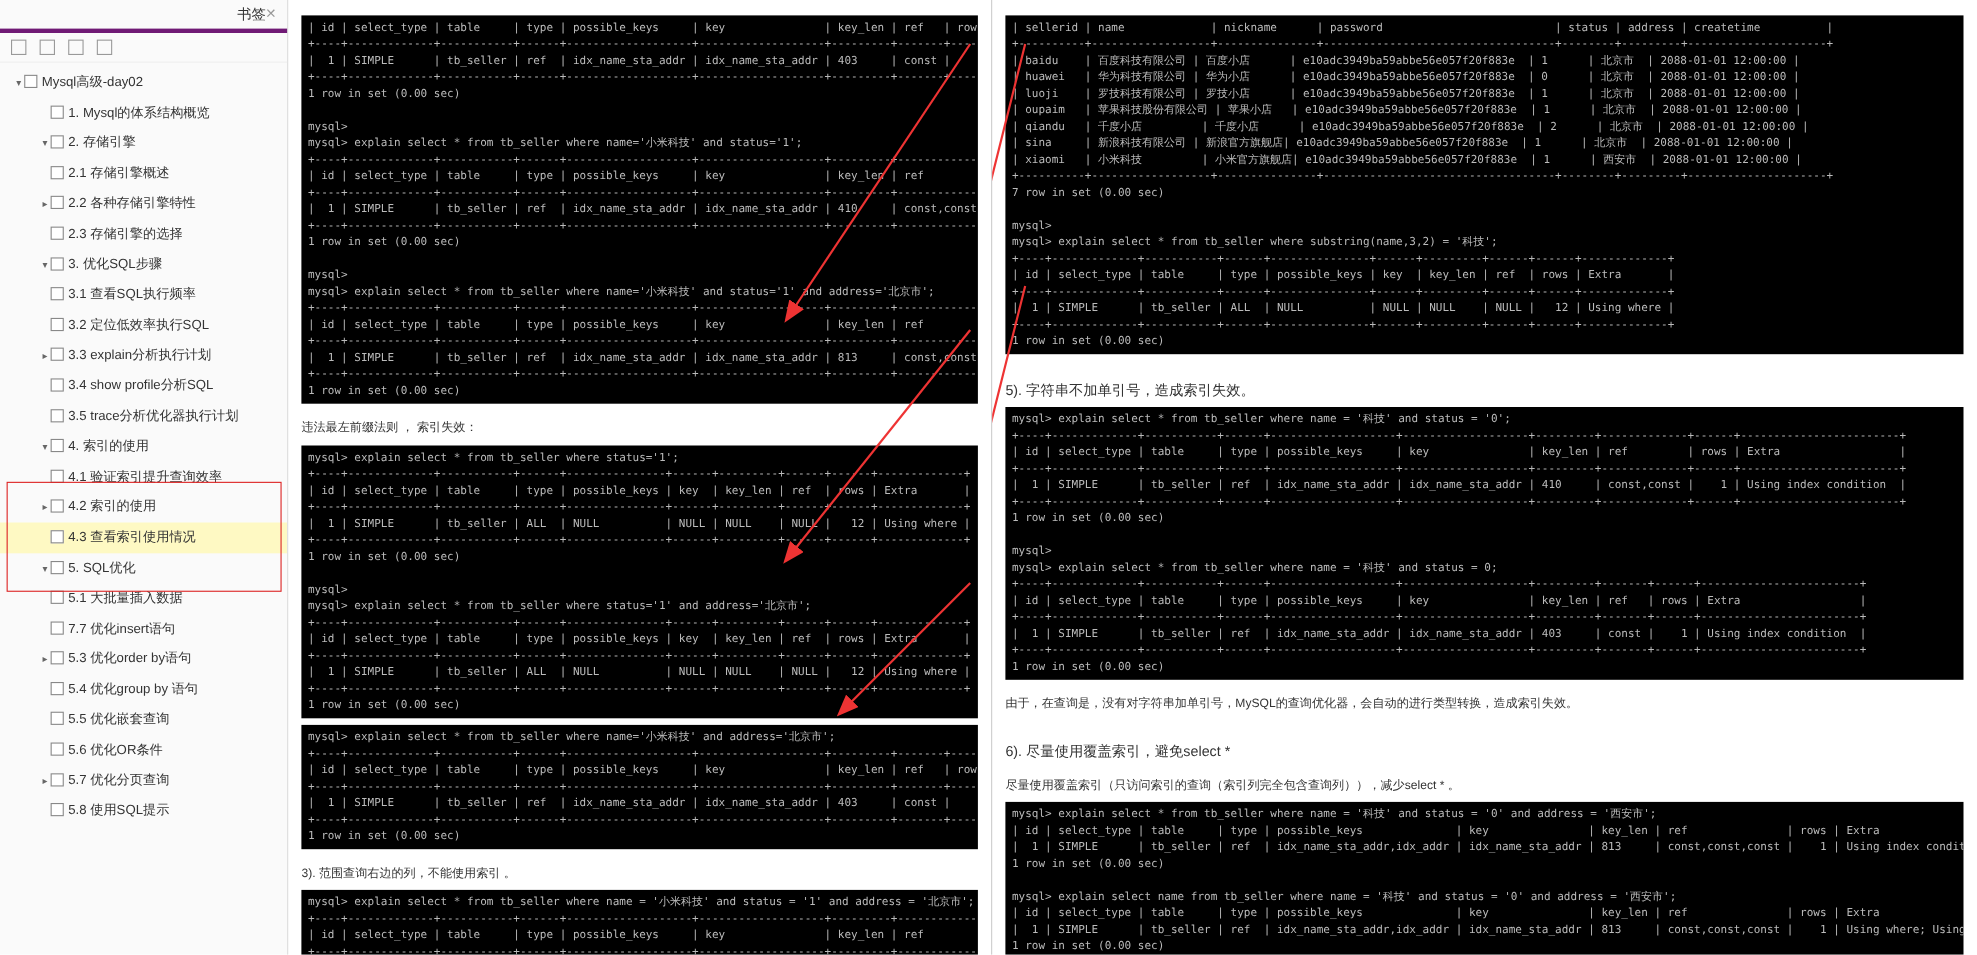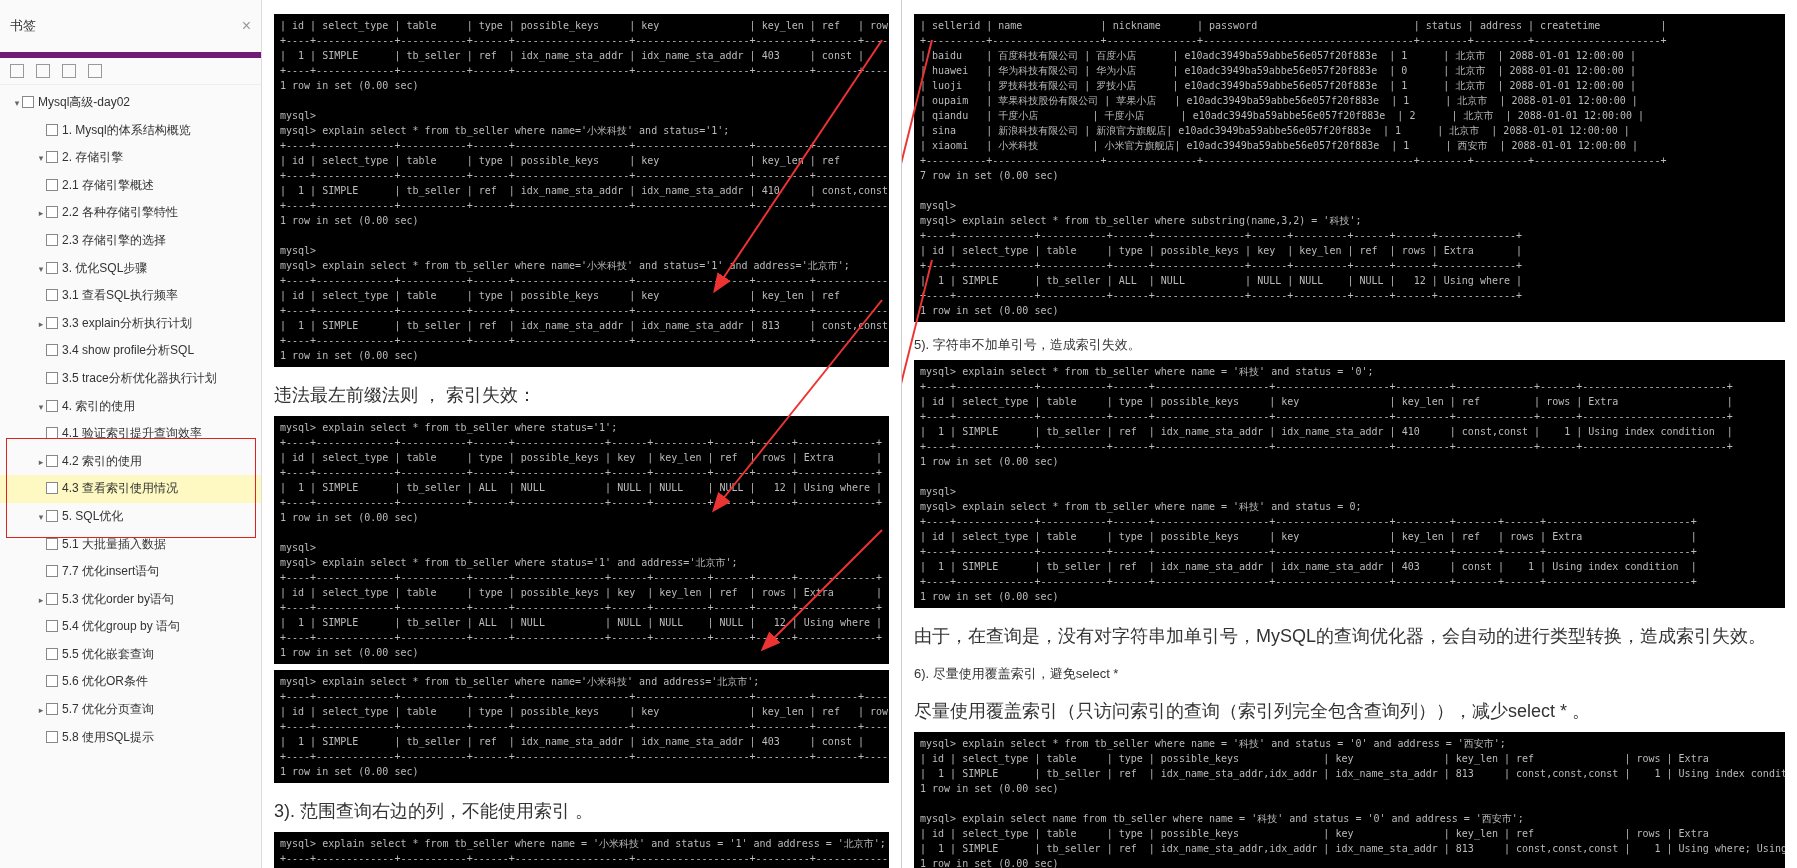--- a/index.html
+++ b/index.html
@@ -1,37 +1,37 @@
 <!DOCTYPE html>
 <html><head>
 <meta charset="utf-8">
 <style>
 *{box-sizing:border-box;margin:0;padding:0}
 body{font-family:"Microsoft YaHei",Arial,sans-serif;font-size:12px;color:#333;background:#fff;display:flex;height:868px;overflow:hidden}
 .sidebar{width:262px;border-right:1px solid #ddd;display:flex;flex-direction:column;background:#fafafa}
-.sb-head{display:flex;align-items:center;justify-content:space-between;padding:17px 10px;border-bottom:6px solid #701a75;font-size:13px}
+.sb-head{display:flex;align-items:center;justify-content:flex-end;padding:4px 10px;border-bottom:4px solid #701a75;font-size:13px}
 .sb-head .close{color:#999;cursor:pointer;font-size:16px}
 .tbar{display:flex;gap:12px;padding:6px 10px;border-bottom:1px solid #eee}
 .tbar span{width:14px;height:14px;border:1px solid #999;display:inline-block}
 .tree{flex:1;overflow:auto;padding:4px 0}
 .node{white-space:nowrap;cursor:pointer;padding:3px 0;line-height:1.8}
 .node.l0{padding-left:12px}
 .node.l1{padding-left:36px}
 .node.l2{padding-left:36px}
 .node.sel{background:#fef9c3}
 .caret{display:inline-block;width:10px;text-align:center;color:#666;font-size:9px}
 .ficon{display:inline-block;width:12px;height:12px;border:1px solid #888;margin-right:4px;vertical-align:-2px;background:#fff}
 .hl-box{position:absolute;border:1px solid #d22;pointer-events:none}
 .content{flex:1;display:flex;overflow:hidden;position:relative}
 .col{padding:8px 12px;overflow:hidden;position:relative}
 .col1{width:640px;border-right:1px solid #ccc}
 .col2{flex:1}
 .term{background:#000;color:#bbb;font-family:Consolas,monospace;font-size:10px;line-height:1.5;padding:4px 6px;margin:6px 0;white-space:pre;overflow:hidden}
-.para{font-size:18px;margin:14px 0 6px;line-height:1.6}
-.hdr{font-size:13px;margin:14px 0 6px}
+.para{font-size:11px;margin:14px 0 6px;line-height:1.6}
+.hdr{font-size:13px;margin:24px 0 6px}
 .arrow{position:absolute;pointer-events:none}
 </style>
 </head>
 <body>
 
 <div class="sidebar">
   <div class="sb-head">
     <span>书签</span>
     <span class="close">×</span>
   </div>
@@ -43,20 +43,21 @@
   </div>
   <div class="tree" id="tree">
       <div class="node l0"><span class="caret">▾</span><span class="ficon"></span><span>Mysql高级-day02</span></div>
       <div class="node l1"><span class="caret">&nbsp;</span><span class="ficon"></span><span>1. Mysql的体系结构概览</span></div>
       <div class="node l1"><span class="caret">▾</span><span class="ficon"></span><span>2. 存储引擎</span></div>
       <div class="node l2"><span class="caret">&nbsp;</span><span class="ficon"></span><span>2.1 存储引擎概述</span></div>
       <div class="node l2"><span class="caret">▸</span><span class="ficon"></span><span>2.2 各种存储引擎特性</span></div>
       <div class="node l2"><span class="caret">&nbsp;</span><span class="ficon"></span><span>2.3 存储引擎的选择</span></div>
       <div class="node l1"><span class="caret">▾</span><span class="ficon"></span><span>3. 优化SQL步骤</span></div>
       <div class="node l2"><span class="caret">&nbsp;</span><span class="ficon"></span><span>3.1 查看SQL执行频率</span></div>
+      <div class="node l2"><span class="caret">&nbsp;</span><span class="ficon"></span><span>3.2 定位低效率执行SQL</span></div>
       <div class="node l2"><span class="caret">▸</span><span class="ficon"></span><span>3.3 explain分析执行计划</span></div>
       <div class="node l2"><span class="caret">&nbsp;</span><span class="ficon"></span><span>3.4 show profile分析SQL</span></div>
       <div class="node l2"><span class="caret">&nbsp;</span><span class="ficon"></span><span>3.5 trace分析优化器执行计划</span></div>
       <div class="node l1"><span class="caret">▾</span><span class="ficon"></span><span>4. 索引的使用</span></div>
       <div class="node l2"><span class="caret">&nbsp;</span><span class="ficon"></span><span>4.1 验证索引提升查询效率</span></div>
       <div class="node l2"><span class="caret">▸</span><span class="ficon"></span><span>4.2 索引的使用</span></div>
       <div class="node l2 sel"><span class="caret">&nbsp;</span><span class="ficon"></span><span>4.3 查看索引使用情况</span></div>
       <div class="node l1"><span class="caret">▾</span><span class="ficon"></span><span>5. SQL优化</span></div>
       <div class="node l2"><span class="caret">&nbsp;</span><span class="ficon"></span><span>5.1 大批量插入数据</span></div>
       <div class="node l2"><span class="caret">&nbsp;</span><span class="ficon"></span><span>7.7 优化insert语句</span></div>

